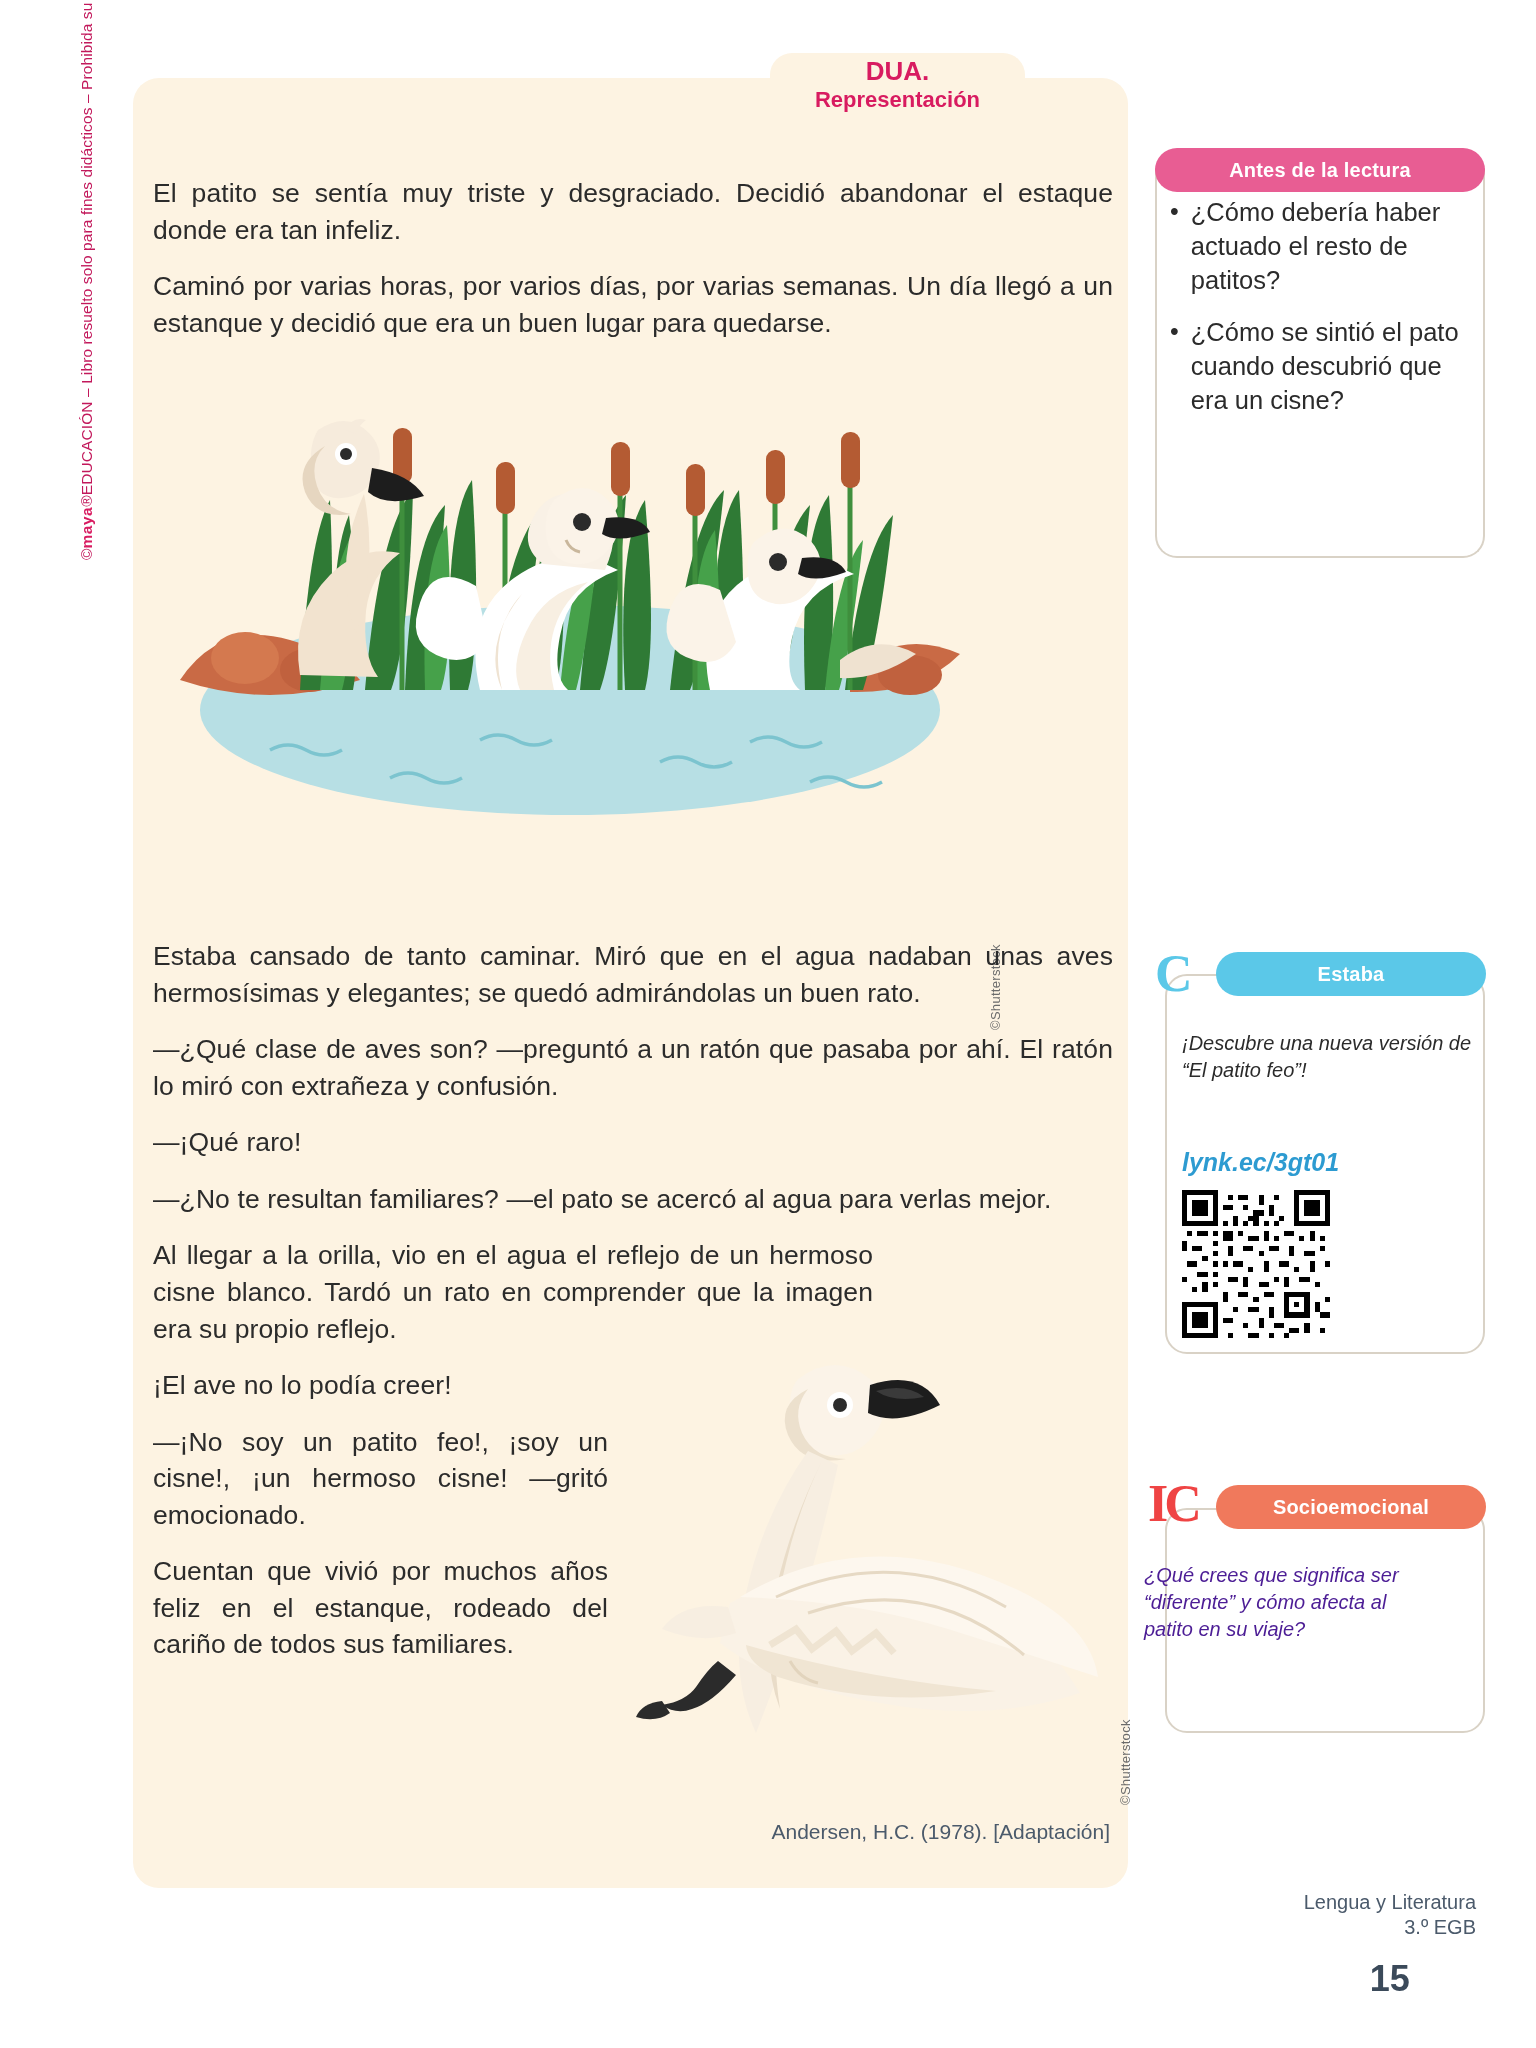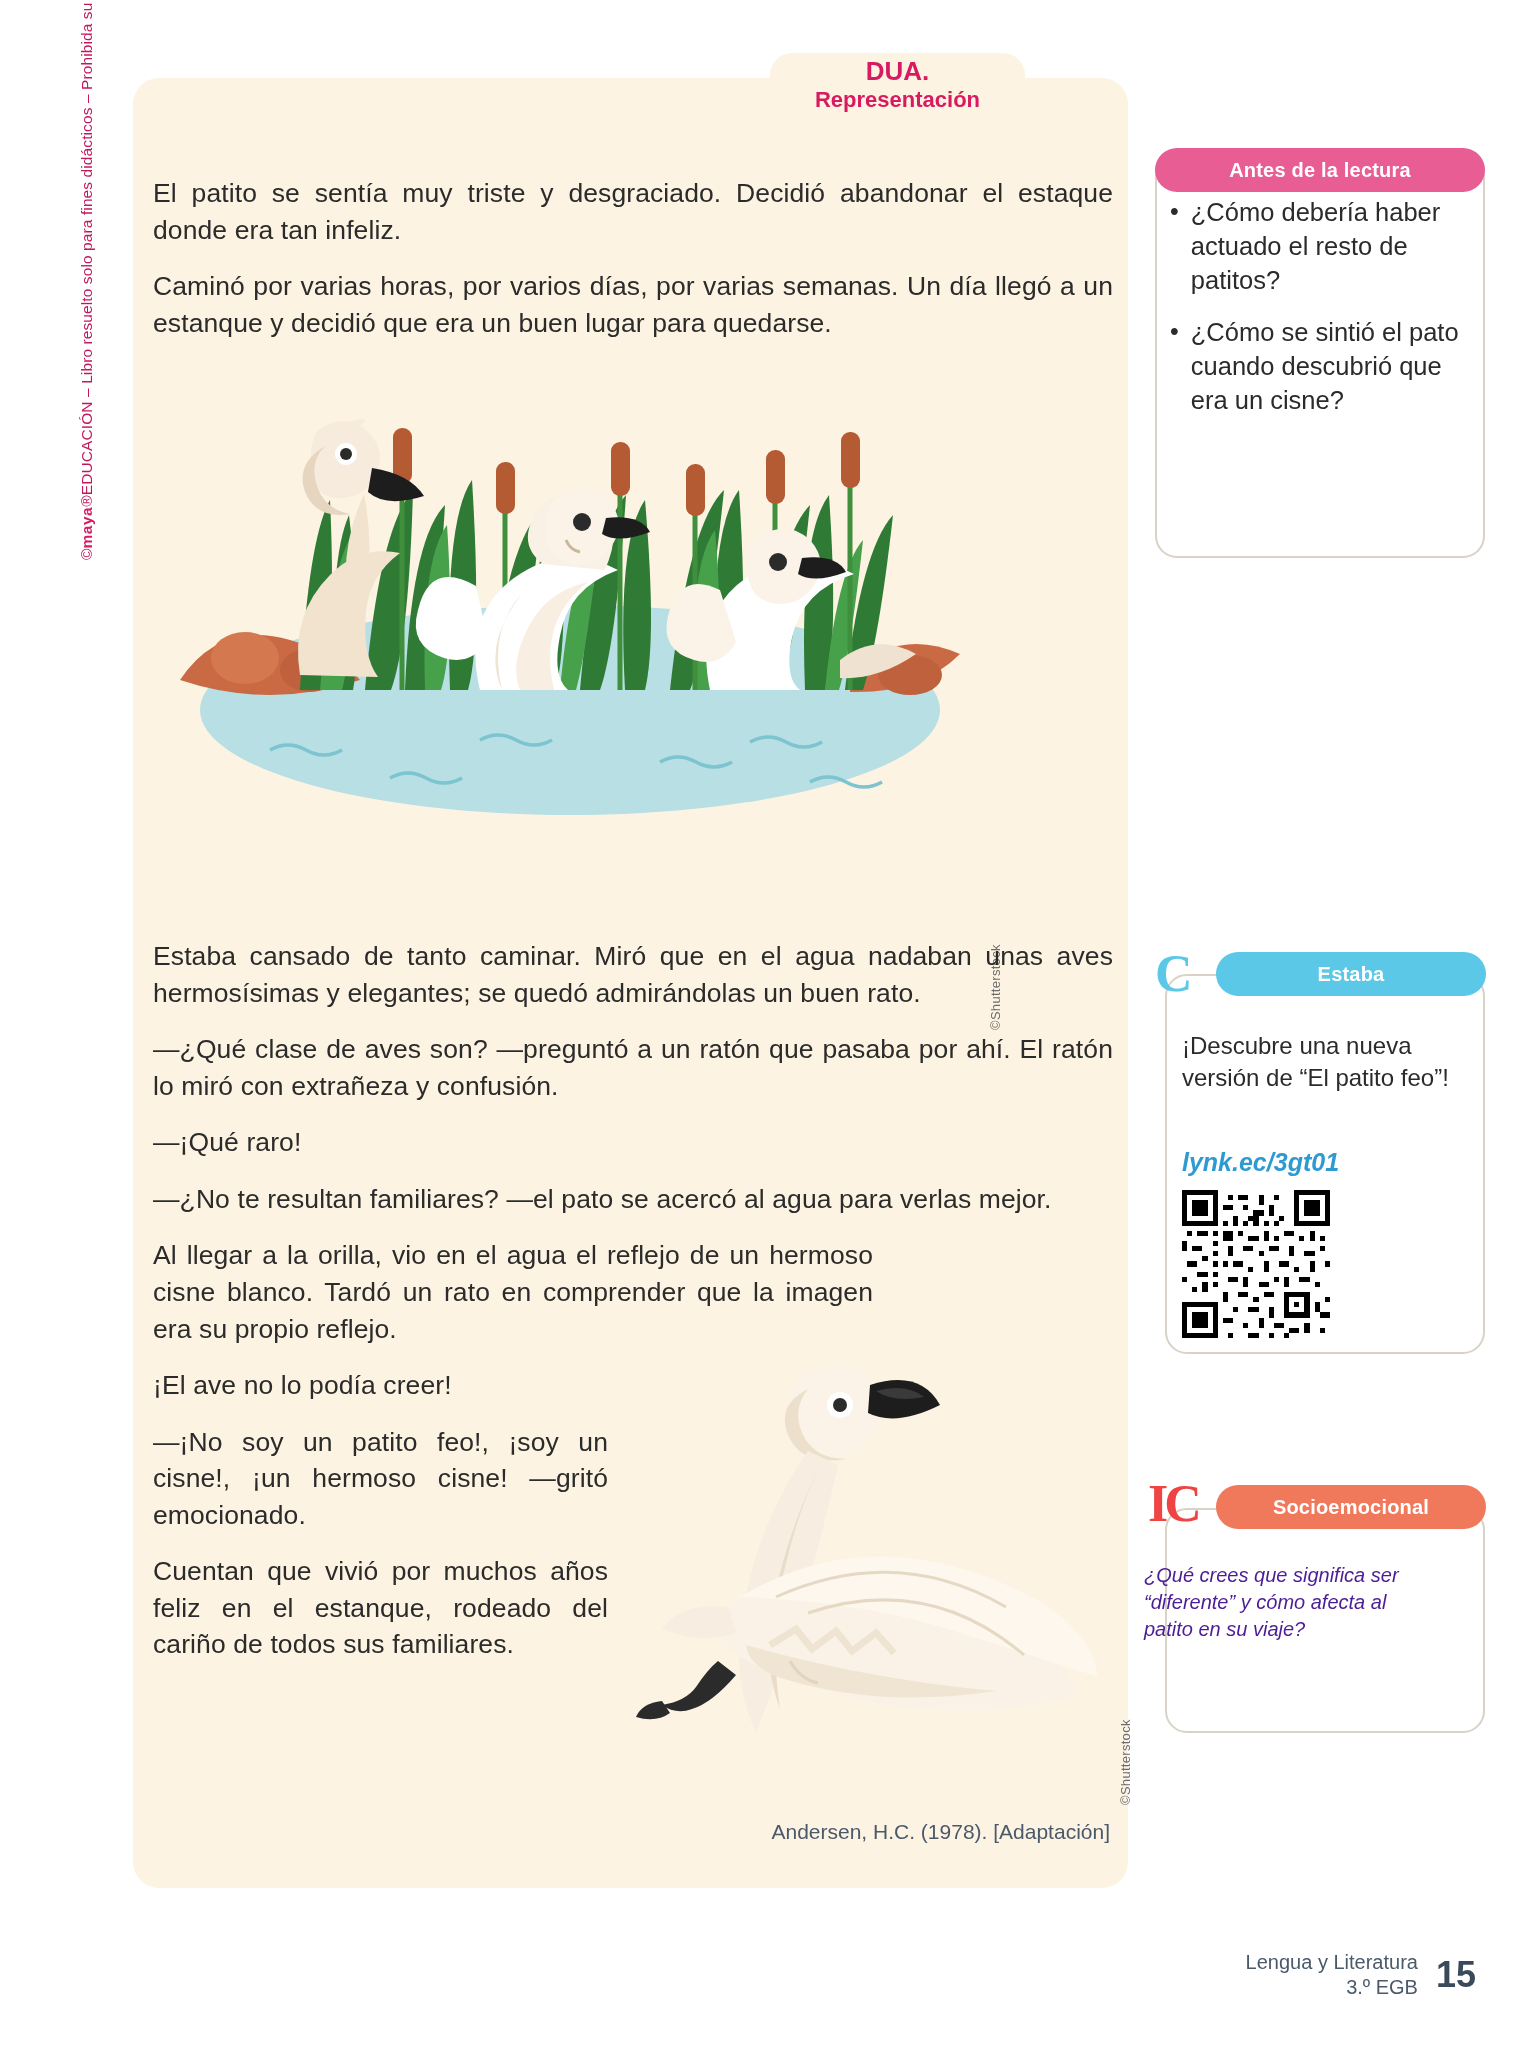--- a/index.html
+++ b/index.html
@@ -172,21 +172,21 @@
     font-size: 52px; color: #5bc8e8; font-weight: bold;
     font-family: "Liberation Serif", serif;
     line-height: 1;
   }
   .digital-box {
     left: 1165px; top: 974px; width: 320px; height: 380px;
     border-radius: 22px;
   }
   .digital-text {
     position: absolute; left: 1182px; top: 1030px; width: 290px;
-    font-size: 24px; line-height: 1.34; color: #2b2b2b;
+    font-size: 20px; font-style: italic; line-height: 1.34; color: #2b2b2b;
   }
   .digital-link {
     position: absolute; left: 1182px; top: 1148px; width: 290px;
     font-size: 25px; font-style: italic; font-weight: bold; color: #2d9bd1;
   }
   .qr { position: absolute; left: 1182px; top: 1190px; width: 148px; height: 148px; }
 
   
   .socio-h { left: 1216px; top: 1485px; width: 270px; background: #f0795c; text-align: center; }
   .socio-icon {
@@ -201,21 +201,21 @@
     border-radius: 22px;
   }
   .socio-text {
     position: absolute; left: 1144px; top: 1562px; width: 290px;
     font-size: 20px; font-style: italic; line-height: 1.34; color: #4c1d95;
   }
 
   
   .footer {
     position: absolute; right: 60px; bottom: 48px;
-    display: flex; align-items: center; gap: 18px;
+    display: flex; align-items: center; gap: 18px; flex-direction: column;
   }
   .footer-label { text-align: right; font-size: 20px; color: #4b5a6b; line-height: 1.25; }
   .footer-page { font-size: 36px; font-weight: bold; color: #3b4a5a; }
 </style>
 </head>
 <body>
 
 <div class="side-credit">
   <span>©</span><span class="brand">maya</span><span>®EDUCACIÓN – Libro resuelto solo para fines didácticos – Prohibida su reproducción</span>
 </div>

